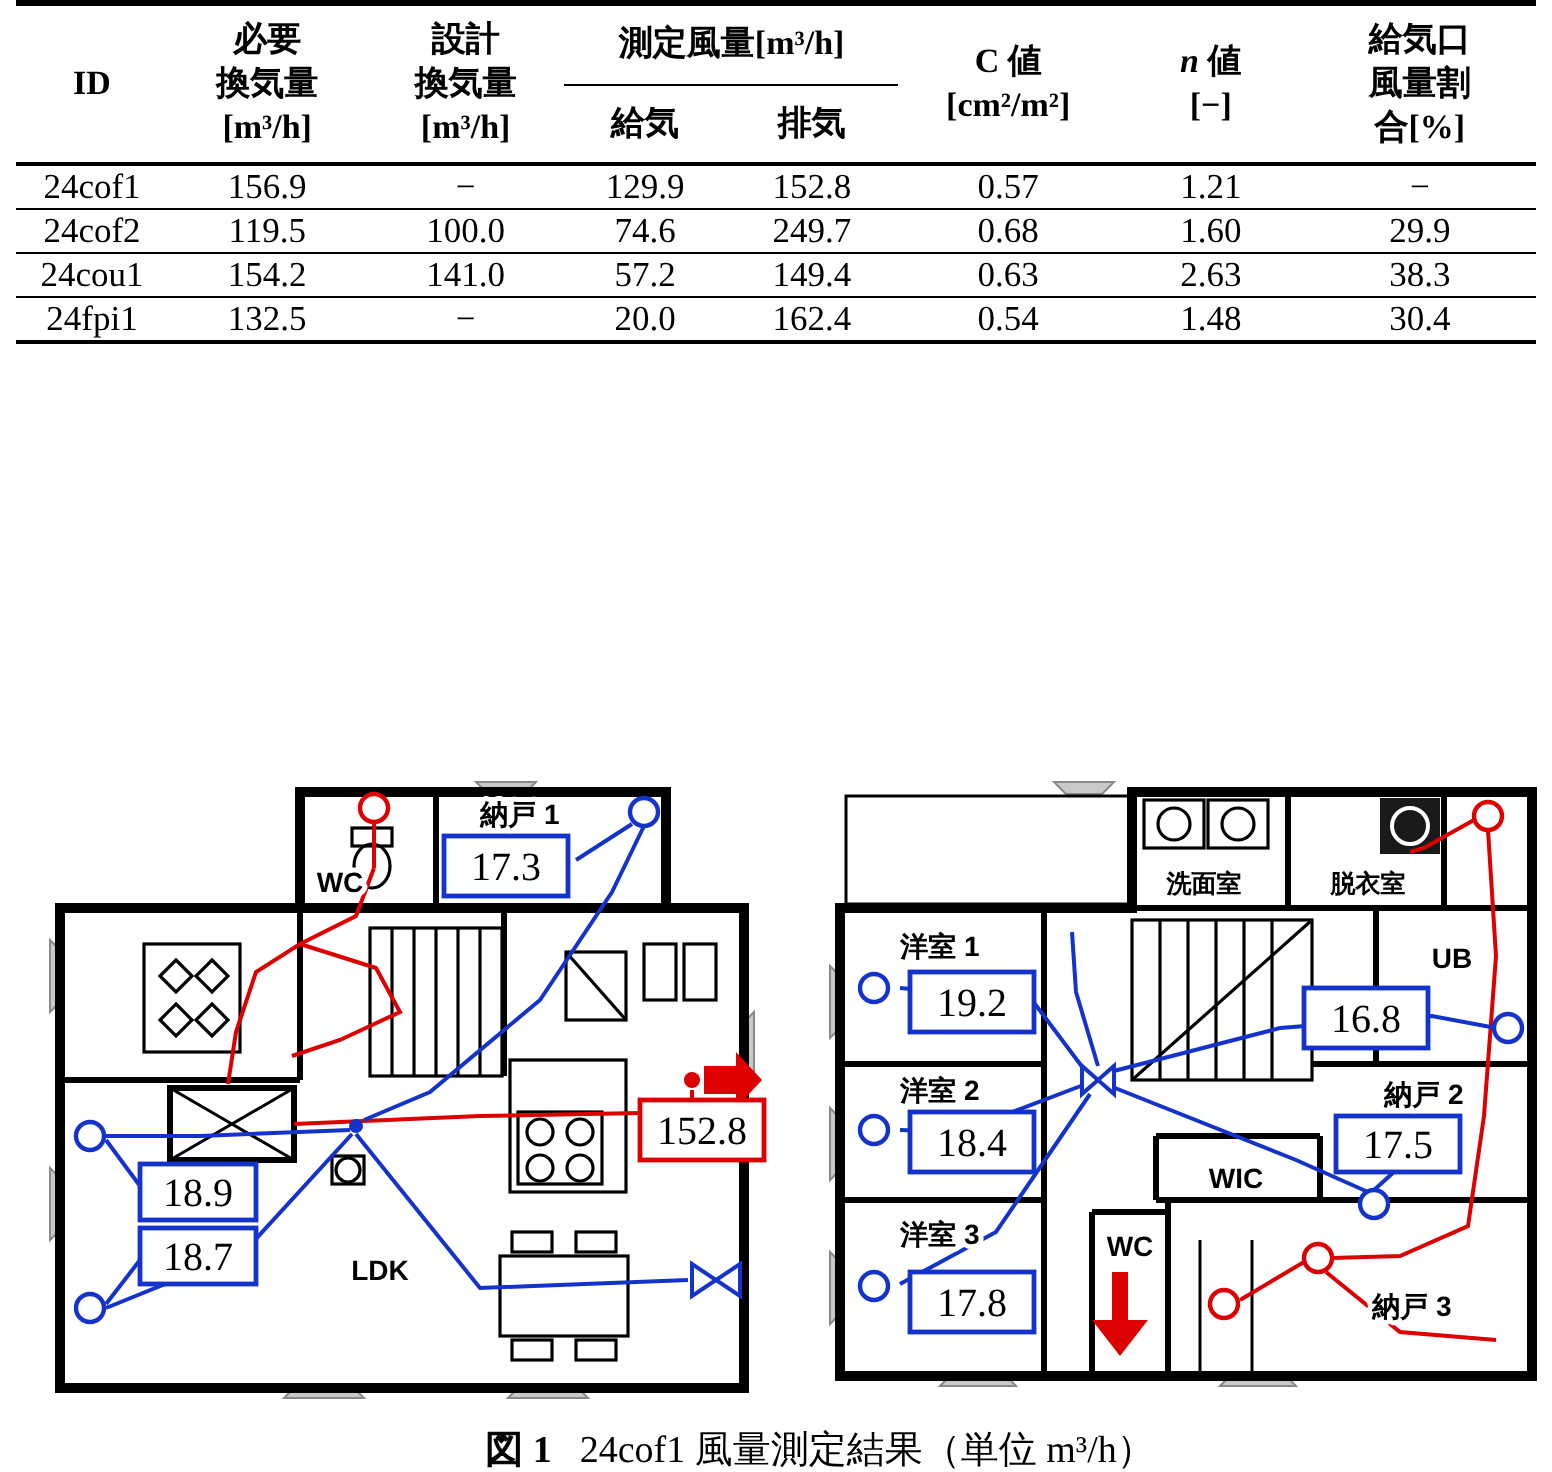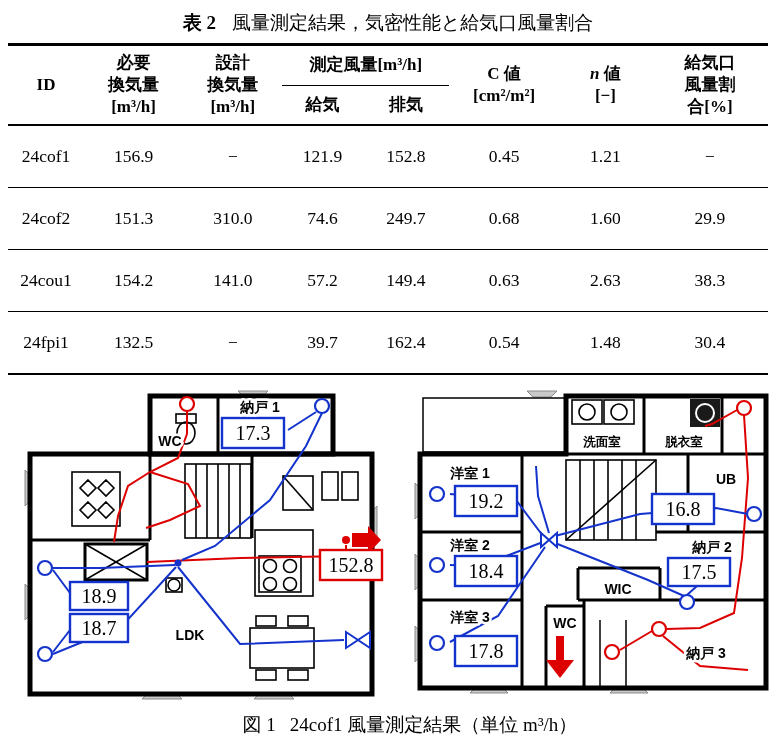--- a/index.html
+++ b/index.html
@@ -17,28 +17,28 @@
     font-size:17.5px; table-layout:fixed;
   }
   table.results thead { border-bottom:2px solid #000; }
   table.results th {
     font-weight:bold; vertical-align:middle; text-align:center;
     white-space:pre-line; line-height:1.3; padding:6px 2px; font-size:17px;
   }
   th.subline { border-bottom:1.5px solid #000; padding:8px 2px;margin-top:20px; }
   table.results tbody tr { border-bottom:1.2px solid #000; }
   table.results tbody tr:last-child { border-bottom:none; }
-  table.results td { padding:20px 4px; text-align:center; }
+  table.results td { padding:0 4px; text-align:center; }
   td.al { text-align:left; padding-left:12px; }
   td.ar, th.ar { text-align:right; padding-right:16px; }
   .it { font-style:italic; }
   
   .figure-svg { position:absolute; left:0; top:388px; }
   .caption { position:absolute; left:0; top:712px; width:776px; text-align:center; font-size:19px; }
-  .caption .lab { font-weight:normal; margin-right:14px;margin-left:44px; }
+  .caption .lab { font-weight:bold; margin-right:14px;margin-left:44px; }
   
   .wall   { fill:none; stroke:#000; stroke-width:5; }
   .wallin { fill:none; stroke:#000; stroke-width:3; }
   .thin   { fill:none; stroke:#000; stroke-width:1.5; }
   .fix    { fill:none; stroke:#000; stroke-width:1.6; }
   .ventg polygon { fill:#c9c9c9; stroke:#8a8a8a; stroke-width:1; }
   .redp  { fill:none; stroke:#dd0000; stroke-width:2; }
   .bluep { fill:none; stroke:#1433cc; stroke-width:2; }
   .rcirc { fill:#fff; stroke:#dd0000; stroke-width:2.2; }
   .bcirc { fill:#fff; stroke:#1433cc; stroke-width:2.2; }
@@ -50,23 +50,20 @@
     text-anchor:middle; paint-order:stroke fill; stroke:#fff; stroke-width:5px; stroke-linejoin:round;
   }
   .rlabel { font-size:14px; }
   .rlabel-s { font-size:12.5px; }
 </style>
 </head>
 <body>
 
 <div class="page">
 
-  <div class="tbl-title">
-    <span class="lab">表 2</span><span>風量測定結果，気密性能と給気口風量割合</span>
-  </div>
 
   <table class="results">
     <colgroup>
       <col style="width:72px">
         <col style="width:94px">
         <col style="width:94px">
       <col style="width:76px">
         <col style="width:82px">
         <col style="width:104px">
       <col style="width:88px">
@@ -92,51 +89,51 @@
       <tr>
         <th>給気</th>
         <th>排気</th>
       </tr>
     </thead>
     <tbody>
       <tr>
         <td class="al">24cof1</td>
         <td>156.9</td>
         <td>−</td>
-        <td class="ar">121.9</td>
+        <td class="ar">129.9</td>
         <td class="ar">152.8</td>
-        <td>0.45</td>
+        <td>0.57</td>
         <td>1.21</td>
         <td>−</td>
       </tr>
       <tr>
         <td class="al">24cof2</td>
-        <td>151.3</td>
-        <td>310.0</td>
+        <td>119.5</td>
+        <td>100.0</td>
         <td class="ar">74.6</td>
         <td class="ar">249.7</td>
         <td>0.68</td>
         <td>1.60</td>
         <td>29.9</td>
       </tr>
       <tr>
         <td class="al">24cou1</td>
         <td>154.2</td>
         <td>141.0</td>
         <td class="ar">57.2</td>
         <td class="ar">149.4</td>
         <td>0.63</td>
         <td>2.63</td>
         <td>38.3</td>
       </tr>
       <tr>
         <td class="al">24fpi1</td>
         <td>132.5</td>
         <td>−</td>
-        <td class="ar">39.7</td>
+        <td class="ar">20.0</td>
         <td class="ar">162.4</td>
         <td>0.54</td>
         <td>1.48</td>
         <td>30.4</td>
       </tr>
     </tbody>
   </table>
 
   <svg class="figure-svg" width="776" height="320" viewBox="0 0 776 320">
 

